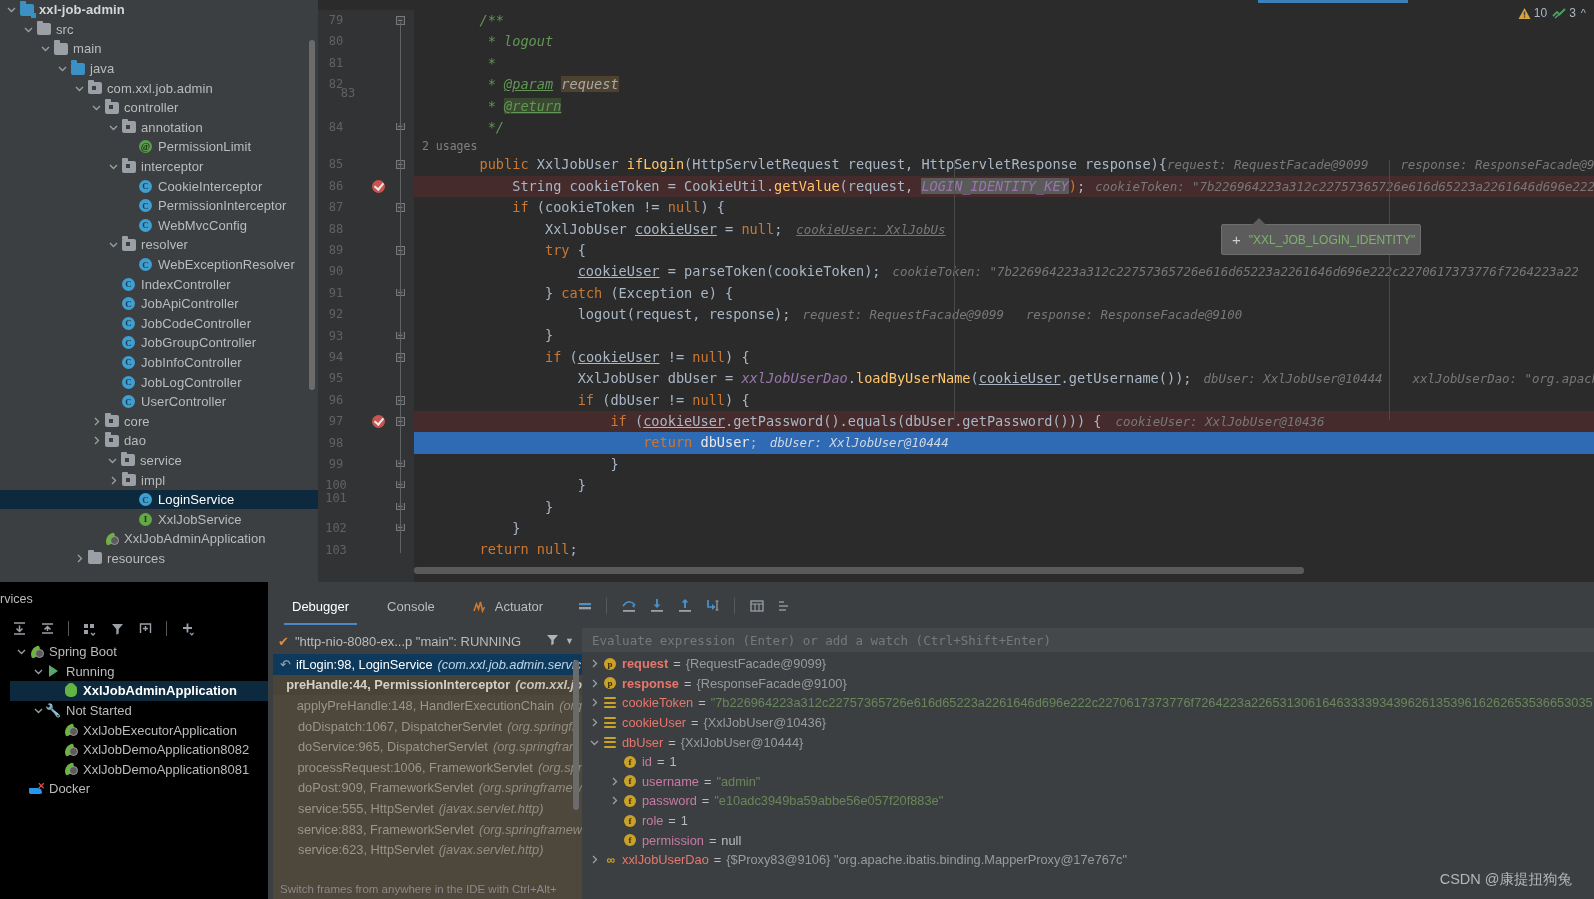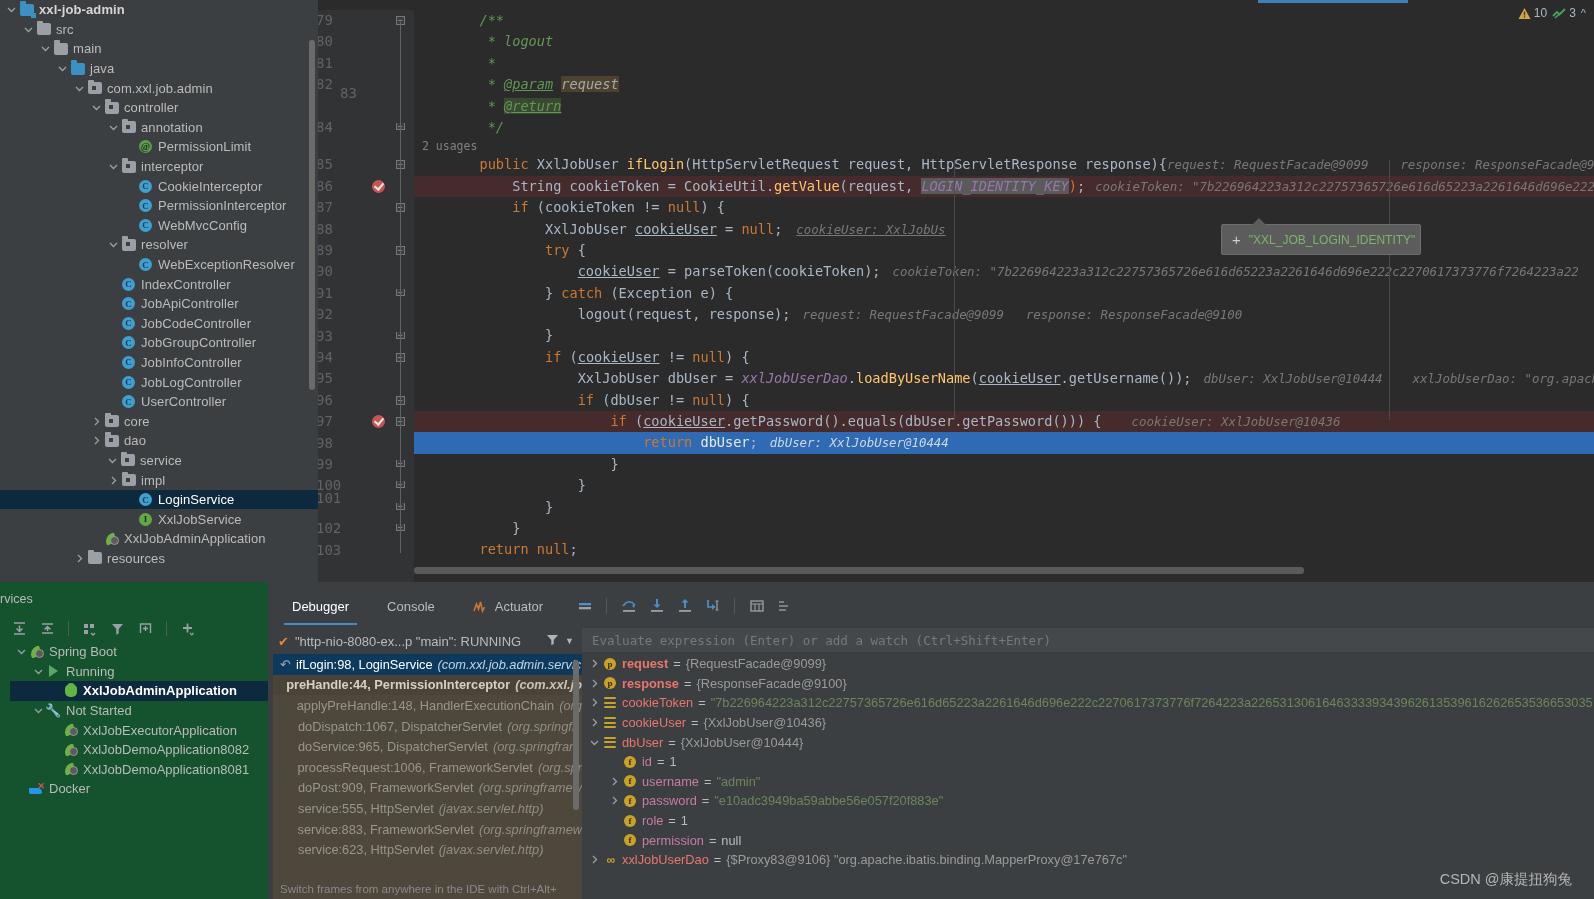--- a/index.html
+++ b/index.html
@@ -56,22 +56,22 @@
     position:absolute; right:8px; top:6px; display:flex; align-items:center; gap:5px;
     font-family:"Liberation Sans", sans-serif; font-size:12px; color:#a9b7c6; z-index:20;
   }
   .warn-count, .weak-count { display:flex; align-items:center; gap:3px; }
 
   #gutter {
     position:absolute; left:0; top:10px; width:96px; bottom:0;
     background:#313335;
   }
   .ln {
-    position:absolute; right:58px; width:40px; text-align:left;
-    font-size:14px; color:#606366; line-height:21.4px; height:21.4px;
+    position:absolute; right:58px; width:40px; text-align:center;
+    font-size:12px; color:#606366; line-height:21.4px; height:21.4px;
   }
   .bp { position:absolute; left:54px; width:13px; height:13px; border-radius:50%; background:#c75450; }
   .bp::after { content:''; position:absolute; left:4px; top:1px; width:4px; height:7px;
                border:solid #e8e8e8; border-width:0 2px 2px 0; transform:rotate(40deg); }
   .fold {
     position:absolute; left:78px; width:9px; height:9px; border:1px solid #787878;
     background:#3c3f41; color:#a0a0a0; font-size:8px; line-height:7px; text-align:center;
   }
   .foldline { position:absolute; left:82px; width:1px; background:#606366; }
 
@@ -110,21 +110,21 @@
     border-left:7px solid transparent; border-right:7px solid transparent; border-bottom:7px solid #5c5c5c;
   }
   .tt-plus { color:#cfcfcf; font-size:15px; line-height:1; }
   .tt-text { color:#7cb36b; }
 
   #h-scroll { position:absolute; left:96px; bottom:8px; width:890px; height:7px; background:#5a5a5a; border-radius:3px; }
 
   
   #bottom { position:absolute; left:0; top:582px; right:0; bottom:0; background:#3c3f41; }
 
-  #services-panel { position:absolute; left:0; top:0; width:268px; bottom:0; background:#14532d; }
+  #services-panel { position:absolute; left:0; top:0; width:268px; bottom:0; background:#000000; }
   #services-title { position:absolute; left:0; top:10px; font-size:12.5px; color:#bbbbbb; padding-left:0; }
   #services-toolbar {
     position:absolute; left:10px; top:32px; right:0; height:28px;
     display:flex; align-items:center; gap:9px;
   }
   .tb-btn { width:19px; height:19px; display:flex; align-items:center; justify-content:center; cursor:pointer; }
   .tb-sep { width:1px; height:15px; background:#55595b; margin:0 2px; }
   #services-tree { position:absolute; left:10px; top:60px; right:0; bottom:0; overflow:hidden; }
   .srow { display:flex; align-items:center; height:19.6px; padding-left:4px; white-space:nowrap; }
   .srow.selected { background:#0d293e; }
@@ -563,21 +563,21 @@
       <div class="cl"><span>            </span><span class="kw">if </span><span>(cookieToken != </span><span class="kw">null</span><span>) {</span></div>
       <div class="cl"><span>                XxlJobUser </span><span class="loc">cookieUser</span><span> = </span><span class="kw">null</span><span>;</span><span class="hint" style="margin-left:14px;text-decoration:underline;">cookieUser: XxlJobUs</span></div>
       <div class="cl"><span>                </span><span class="kw">try </span><span>{</span></div>
       <div class="cl"><span>                    </span><span class="loc">cookieUser</span><span> = parseToken(cookieToken);</span><span class="hint" style="margin-left:12px;">cookieToken: "7b226964223a312c22757365726e616d65223a2261646d696e222c2270617373776f7264223a22</span></div>
       <div class="cl"><span>                } </span><span class="kw">catch </span><span>(Exception e) {</span></div>
       <div class="cl"><span>                    logout(request, response);</span><span class="hint" style="margin-left:12px;">request: RequestFacade@9099</span><span class="hint" style="margin-left:22px;">response: ResponseFacade@9100</span></div>
       <div class="cl"><span>                }</span></div>
       <div class="cl"><span>                </span><span class="kw">if </span><span>(</span><span class="loc">cookieUser</span><span> != </span><span class="kw">null</span><span>) {</span></div>
       <div class="cl"><span>                    XxlJobUser dbUser = </span><span class="fld">xxlJobUserDao</span><span>.</span><span class="mth">loadByUserName</span><span>(</span><span class="loc">cookieUser</span><span>.getUsername());</span><span class="hint" style="margin-left:12px;">dbUser: XxlJobUser@10444</span><span class="hint" style="margin-left:30px;">xxlJobUserDao: "org.apache.</span></div>
       <div class="cl"><span>                    </span><span class="kw">if </span><span>(dbUser != </span><span class="kw">null</span><span>) {</span></div>
-      <div class="cl hl-bp"><span>                        </span><span class="kw">if </span><span>(</span><span class="loc">cookieUser</span><span>.getPassword().equals(dbUser.getPassword())) {</span><span class="hint" style="margin-left:30px;">cookieUser: XxlJobUser@10436</span></div>
+      <div class="cl hl-bp"><span>                        </span><span class="kw">if </span><span>(</span><span class="loc">cookieUser</span><span>.getPassword().equals(dbUser.getPassword())) {</span><span class="hint" style="margin-left:14px;">cookieUser: XxlJobUser@10436</span></div>
       <div class="cl hl-exec"><span>                            </span><span class="kw">return </span><span style="color:#e8e8e8;">dbUser</span><span>;</span><span class="hint" style="margin-left:12px;color:#cfd8e3;">dbUser: XxlJobUser@10444</span></div>
       <div class="cl"><span>                        }</span></div>
       <div class="cl"><span>                    }</span></div>
       <div class="cl"><span>                }</span></div>
       <div class="cl"><span>            }</span></div>
       <div class="cl"><span>        </span><span class="kw">return null</span><span>;</span></div>
     <div class="hintsep" style="left: 540px; top: 150px; height: 260px;"></div>
         <div class="hintsep" style="left: 975px; top: 150px; height: 260px;"></div>
       </div>
 

